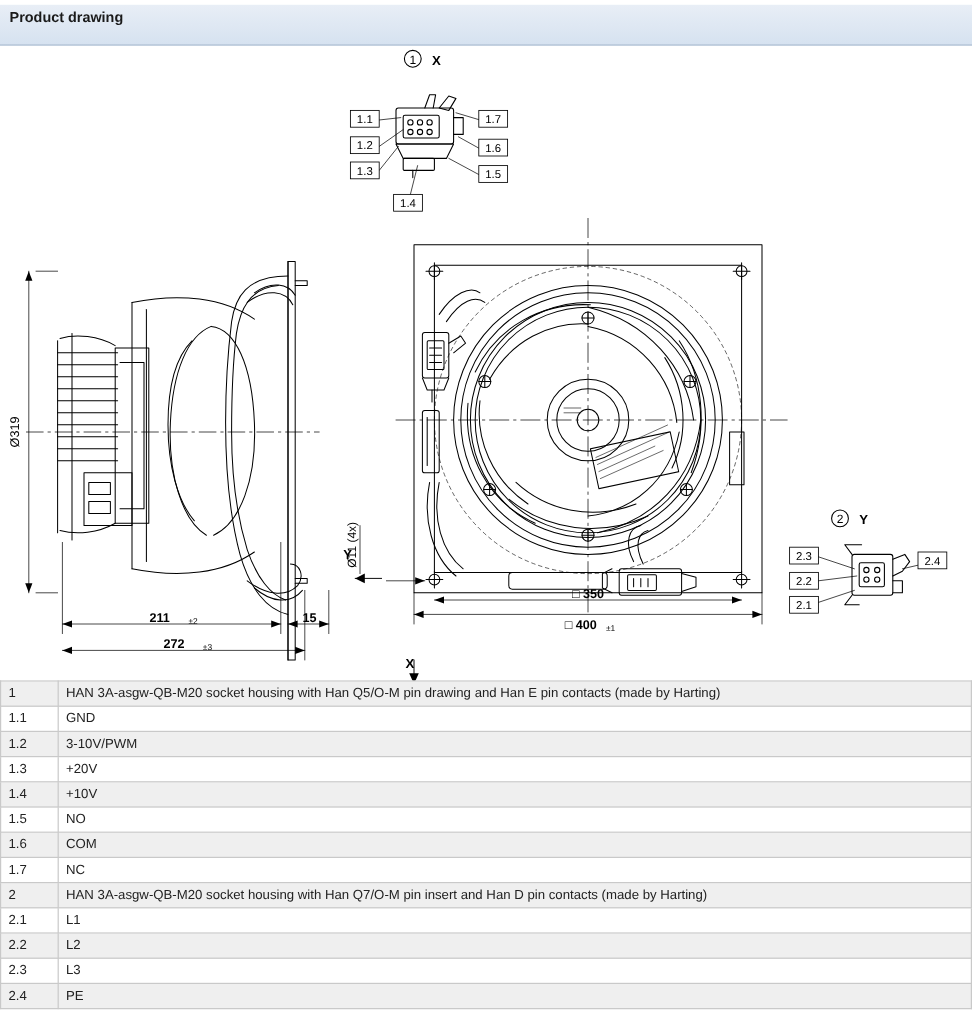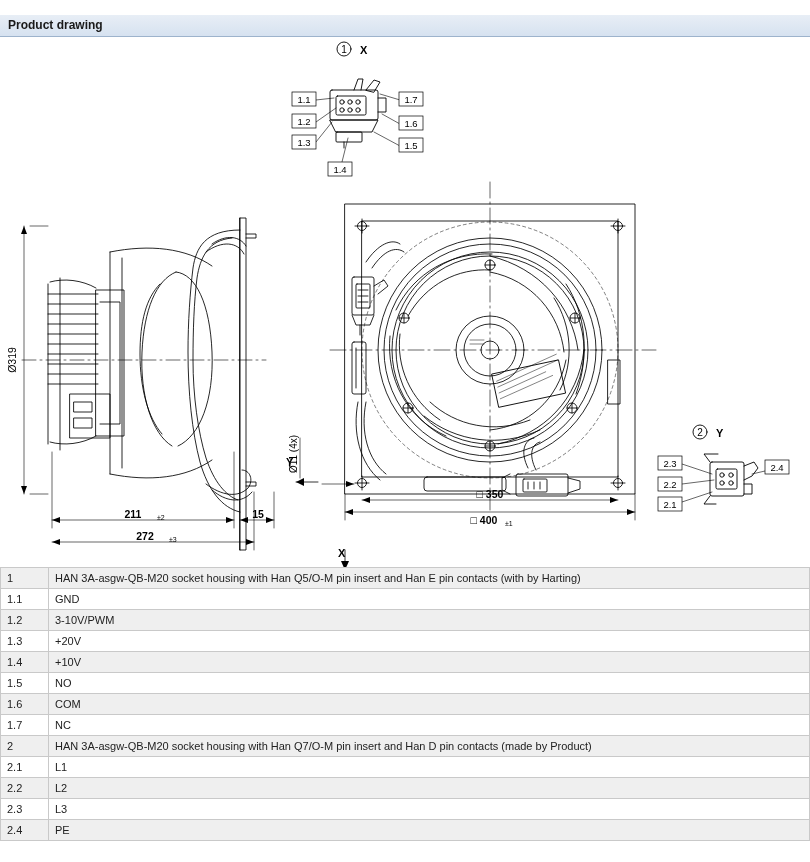--- a/index.html
+++ b/index.html
@@ -7,22 +7,22 @@
     margin: 0; padding: 0;
     width: 810px; height: 862px;
     background: #ffffff;
     font-family: "Liberation Sans", sans-serif;
     color: #000;
   }
   .page { position: relative; width: 810px; height: 862px; overflow: hidden; }
 
   
   .header {
-    position: absolute; left: 0; top: 15px;
-    width: 810px; height: 22px;
+    position: absolute; left: 0; top: 4px;
+    width: 810px; height: 34px;
     background: linear-gradient(to bottom, #e8eef6 0%, #d6e2f0 100%);
     border-bottom: 1px solid #9db3cc;
     padding-left: 48px;
   }
   .header .title {
     position: absolute; left: 8px; top: 3px;
     font-size: 12px; font-weight: bold; color: #1a1a1a;
   }
 
   
@@ -368,21 +368,21 @@
         <text x="286" y="444" font-size="11" font-weight="bold">Y</text>
         <text x="338" y="535" font-size="11" font-weight="bold">X</text>
       </g>
     </svg>
   </div>
 
   <table class="legend">
     <tbody>
       <tr class="odd">
           <td class="key">1</td>
-          <td>HAN 3A-asgw-QB-M20 socket housing with Han Q5/O-M pin insert and Han E pin contacts (with by Harting)</td>
+          <td>HAN 3A-asgw-QB-M20 socket housing with Han Q5/O-M pin drawing and Han E pin contacts (made by Harting)</td>
         </tr>
       <tr class="even">
           <td class="key">1.1</td>
           <td>GND</td>
         </tr>
       <tr class="odd">
           <td class="key">1.2</td>
           <td>3-10V/PWM</td>
         </tr>
       <tr class="even">
@@ -400,21 +400,21 @@
       <tr class="odd">
           <td class="key">1.6</td>
           <td>COM</td>
         </tr>
       <tr class="even">
           <td class="key">1.7</td>
           <td>NC</td>
         </tr>
       <tr class="odd">
           <td class="key">2</td>
-          <td>HAN 3A-asgw-QB-M20 socket housing with Han Q7/O-M pin insert and Han D pin contacts (made by Product)</td>
+          <td>HAN 3A-asgw-QB-M20 socket housing with Han Q7/O-M pin insert and Han D pin contacts (made by Harting)</td>
         </tr>
       <tr class="even">
           <td class="key">2.1</td>
           <td>L1</td>
         </tr>
       <tr class="odd">
           <td class="key">2.2</td>
           <td>L2</td>
         </tr>
       <tr class="even">

